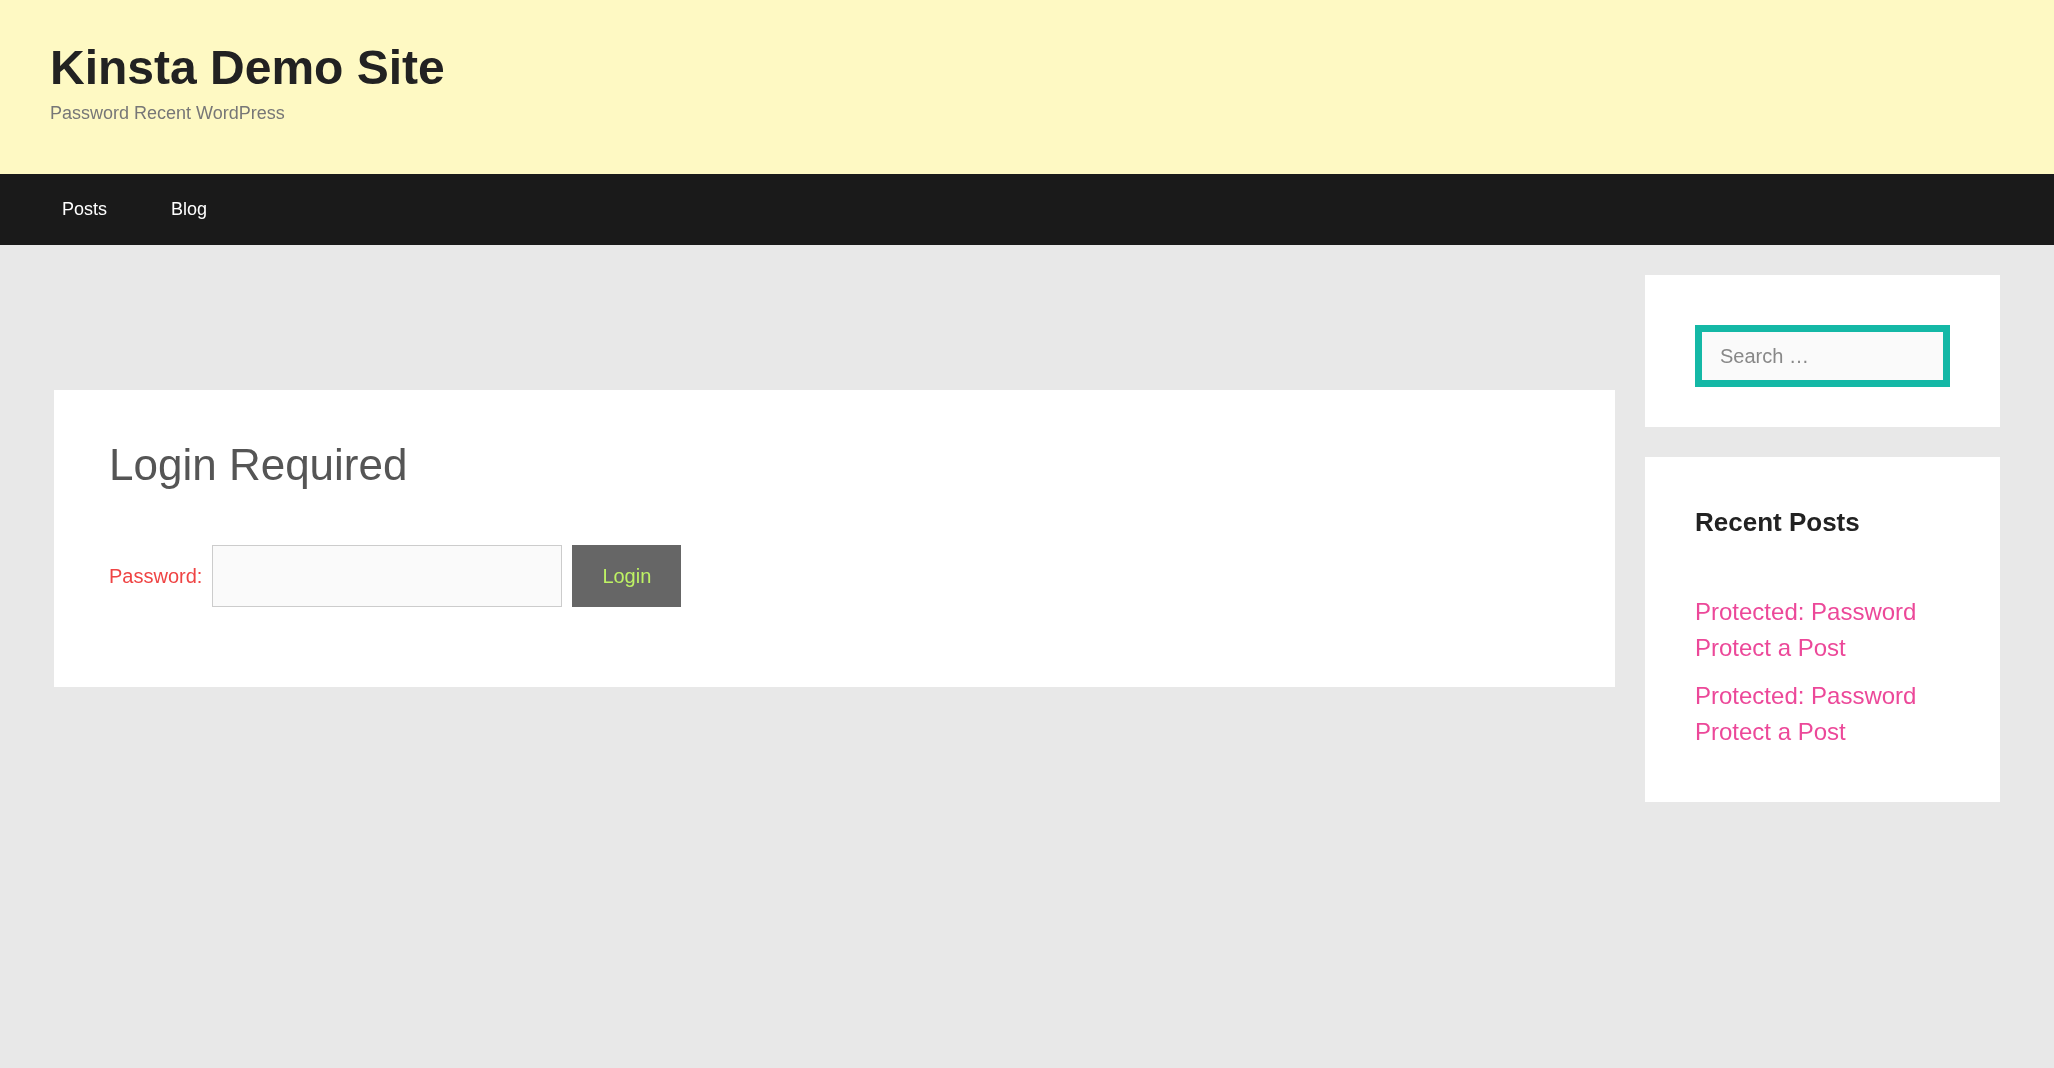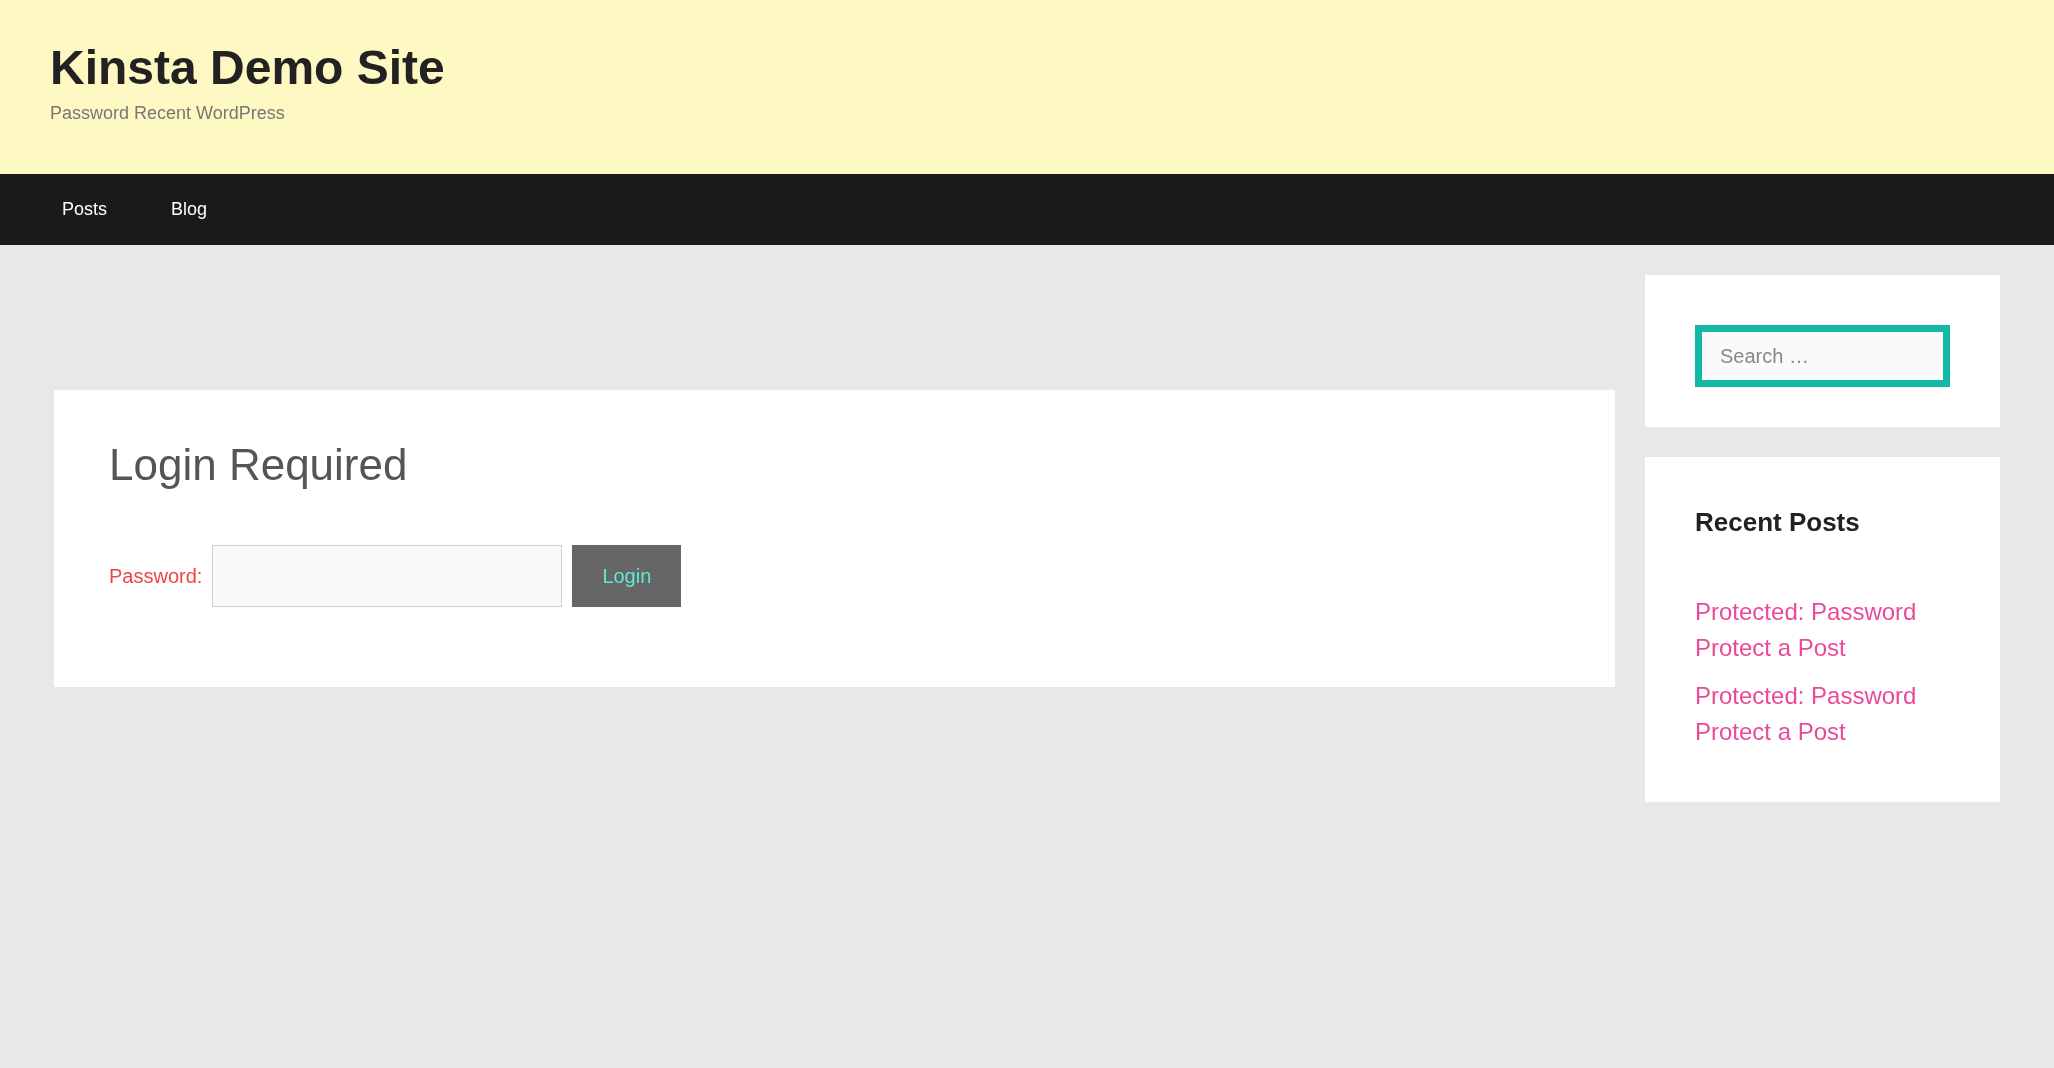--- a/index.html
+++ b/index.html
@@ -76,21 +76,21 @@
     .password-input {
       width: 350px;
       height: 62px;
       border: 1px solid #ccc;
       background: #fafafa;
       font-size: 18px;
       padding: 0 10px;
     }
     .login-button {
       background: #666;
-      color: #5eead4;
+      color: #bef264;
       border: none;
       height: 62px;
       padding: 0 30px;
       font-size: 20px;
       cursor: pointer;
     }
     .sidebar {
       width: 355px;
       display: flex;
       flex-direction: column;

